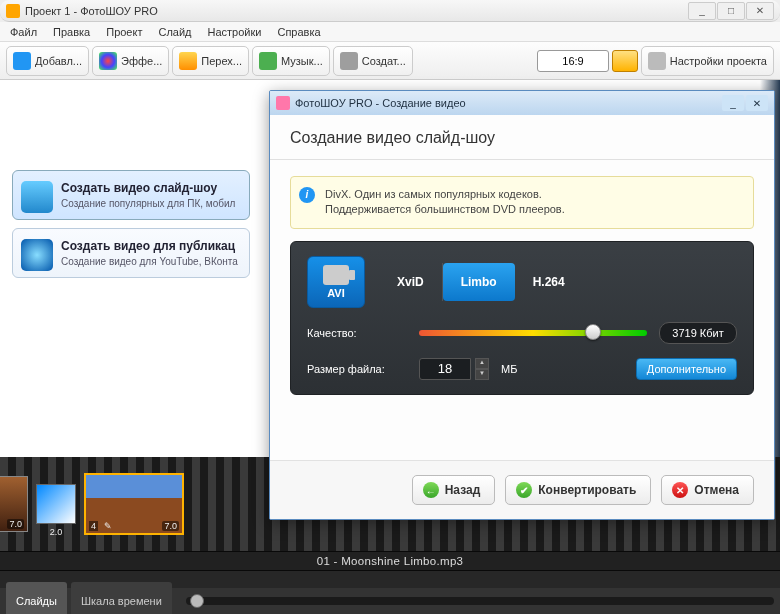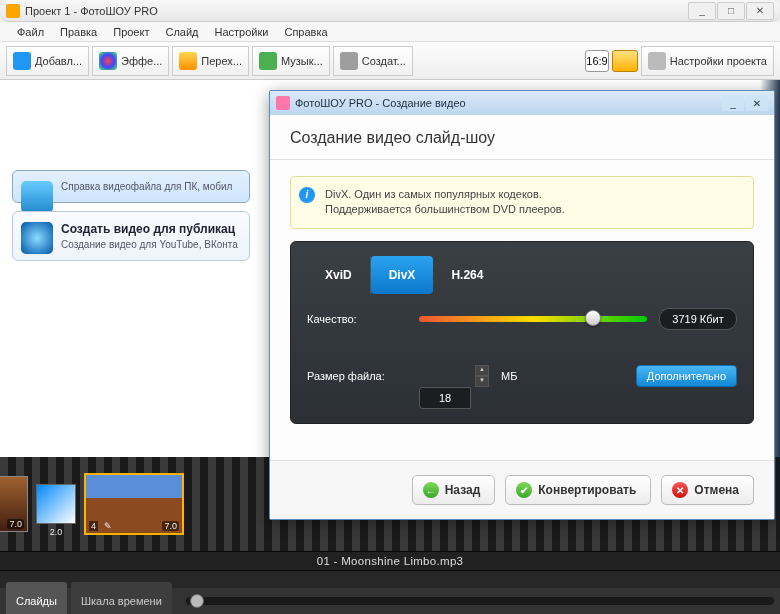--- a/index.html
+++ b/index.html
@@ -2,27 +2,27 @@
 <html><head>
 <meta charset="utf-8">
 <style>
 * { margin:0; padding:0; box-sizing:border-box; font-family:"Segoe UI",Arial,sans-serif; }
 body { width:780px; height:614px; overflow:hidden; background:#888; position:relative; }
 .main-window { width:780px; height:614px; background:#eee; display:flex; flex-direction:column; }
 .titlebar { height:22px; background:linear-gradient(#f7f7f7,#e8e8e8); display:flex; align-items:center; padding:0 6px; border-bottom:1px solid #ccc; font-size:11px;border-radius:9px; }
 .titlebar .app-icon { width:14px; height:14px; background:orange; border-radius:2px; margin-right:5px; }
 .titlebar .title { flex:1; color:#333; }
 .titlebar .win-btn { width:28px; height:18px; margin-left:1px; background:#f0f0f0; border:1px solid #ccc; display:flex; align-items:center; justify-content:center; font-size:10px; color:#555; border-radius:2px; cursor:pointer; }
-.menubar { height:20px; background:#f7f7f7; display:flex; align-items:center; padding:0 9px; border-bottom:1px solid #ddd; font-size:11px; }
+.menubar { height:20px; background:#f7f7f7; display:flex; align-items:center; padding:0 2px; border-bottom:1px solid #ddd; font-size:11px; }
 .menubar .menu-item { padding:2px 8px; cursor:pointer; color:#333; }
 .toolbar { height:38px; background:linear-gradient(#fdfdfd,#eee); display:flex; align-items:center; padding:4px 6px; border-bottom:1px solid #ccc; gap:3px; }
-.toolbar .tbtn { height:30px; display:flex; align-items:center; padding:0 6px; border:1px solid #ccc; border-radius:0; background:linear-gradient(#fff,#f0f0f0); cursor:pointer; gap:4px; font-size:11px; color:#333; }
+.toolbar .tbtn { height:30px; display:flex; align-items:center; padding:0 6px; border:1px solid #ccc; border-radius:5px; background:linear-gradient(#fff,#f0f0f0); cursor:pointer; gap:4px; font-size:11px; color:#333; }
 .toolbar .tbtn .ico { width:18px; height:18px; border-radius:3px; }
 .toolbar .spacer { flex:1; }
-.toolbar .ratio { font-size:11px; padding:4px 0; border:1px solid #999; background:#fff; border-radius:3px; }
+.toolbar .ratio { font-size:11px; padding:4px 24px; border:1px solid #999; background:#fff; border-radius:3px; }
 .toolbar .yellow-btn { width:26px; height:22px; background:linear-gradient(#ffe082,#ffb300); border:1px solid #c08000; border-radius:3px; }
 .content { flex:1; background:#fff; position:relative; overflow:hidden; }
 .side-opts { position:absolute; left:12px; top:90px; width:238px; display:flex; flex-direction:column; gap:8px; }
 .opt-card { border:1px solid #bcd; border-radius:6px; padding:10px 10px 10px 48px; background:linear-gradient(#f9fbff,#eef4fb); position:relative; cursor:pointer; }
 .opt-card.active { background:linear-gradient(#e3f0ff,#cfe5ff); border-color:#8ab; }
 .opt-card .oicon { position:absolute; left:8px; top:10px; width:32px; height:32px; border-radius:5px; }
 .opt-card .otitle { font-weight:bold; font-size:12px; color:#223; margin-bottom:3px; }
 .opt-card .odesc { font-size:10px; color:#556; white-space:nowrap; overflow:hidden; }
 .preview-panel { position:absolute; right:0; top:0; bottom:0; width:20px; background:linear-gradient(90deg,rgba(0,0,0,0),#253a52); }
 
@@ -59,21 +59,21 @@
 .codec-tabs { display:flex; }
 .codec-tab { padding:12px 18px; font-size:12px; font-weight:bold; color:#fff; cursor:pointer; border-right:1px solid rgba(255,255,255,.12);}
 .codec-tab:last-child{border-right:none;}
 .codec-tab.active { background:linear-gradient(#2aa3f0,#0c78cc); border-radius:4px; border-right:none;}
 .setting-row { display:flex; align-items:center; margin-top:14px; gap:12px; font-size:11px; }
 .setting-row .label { width:100px; }
 .slider-bar { flex:1; height:6px; background:linear-gradient(90deg,#e53 0%,#fd0 50%,#0c0 100%); border-radius:3px; position:relative; }
 .slider-bar .handle { position:absolute; top:-6px; width:16px; height:16px; background:linear-gradient(#fff,#ccc); border:1px solid #888; border-radius:50%; box-shadow:0 1px 2px rgba(0,0,0,.5); cursor:pointer; }
 .val-badge { min-width:78px; padding:4px 8px; background:#1b1e21; border:1px solid #555; border-radius:10px; text-align:center; font-size:11px; }
 .spinner { display:flex; align-items:center; gap:4px; }
-.spinner .spin-input { width:52px; height:22px; background:#1b1e21; border:1px solid #555; border-radius:3px 0 0 3px; color:#fff; text-align:center; font-size:11px;margin-top:43px; }
+.spinner .spin-input { width:52px; height:22px; background:#1b1e21; border:1px solid #555; border-radius:3px 0 0 3px; color:#fff; text-align:center; font-size:13px; }
 .spinner .spin-btns { width:14px; height:22px; display:flex; flex-direction:column; }
 .spinner .spin-btns div { flex:1; background:#444; border:1px solid #555; font-size:6px; color:#ccc; text-align:center; cursor:pointer; }
 .link-btn { margin-left:auto; padding:4px 10px; background:linear-gradient(#49b8f4,#1387d6); border:1px solid #0c6db0; border-radius:4px; font-size:11px; color:#fff; cursor:pointer; }
 .dlg-actions { margin-top:auto; padding:14px 20px; display:flex; gap:10px; justify-content:flex-end; border-top:1px solid #e2e2e2; background:#f7f7f7; }
 .dlg-btn { padding:6px 14px 6px 10px; border:1px solid #bbb; border-radius:5px; background:linear-gradient(#fff,#ececec); font-size:12px; display:flex; align-items:center; gap:6px; cursor:pointer; font-weight:bold; color:#333; }
 .dlg-btn .bic { width:16px; height:16px; border-radius:50%; display:flex; align-items:center; justify-content:center; color:#fff; font-size:10px; font-weight:bold; }
 .bic.back{background:linear-gradient(#7ed957,#3aa62a);} .bic.go{background:linear-gradient(#7ed957,#3aa62a);} .bic.cancel{background:linear-gradient(#f55,#c11);}
 </style>
 </head>
 <body>
@@ -120,21 +120,22 @@
     <div class="yellow-btn"></div>
     <div class="tbtn">
         <div class="ico" style="background:#bbb"></div>
         <span>Настройки проекта</span>
       </div>
   </div>
   <div class="content">
     <div class="side-opts">
       <div class="opt-card active">
         <div class="oicon" style="background:linear-gradient(#6cf,#28c)"></div>
-        <div class="odesc">Справка видеофайла для ПК, мобил</div>
+        <div class="otitle">Создать видео слайд-шоу</div>
+        <div class="odesc">Создание популярных для ПК, мобил</div>
       </div>
       <div class="opt-card">
         <div class="oicon" style="background:radial-gradient(#8df,#05a)"></div>
         <div class="otitle">Создать видео для публикац</div>
         <div class="odesc">Создание видео для YouTube, ВКонта</div>
       </div>
     </div>
     <div class="preview-panel"></div>
 
     <div class="timeline">
@@ -173,23 +174,27 @@
   </div>
   <div class="dlg-head">Создание видео слайд-шоу</div>
   <div class="dlg-sep"></div>
   <div class="info-box">
     <div class="iico">i</div>
     <div>DivX. Один из самых популярных кодеков.</div>
     <div>Поддерживается большинством DVD плееров.</div>
   </div>
   <div class="dark-panel">
     <div class="codec-row">
+      <div class="format-chip">
+        <div class="cam"></div>
+        <span>AVI</span>
+      </div>
       <div class="codec-tabs">
         <div class="codec-tab">XviD</div>
-        <div class="codec-tab active">DivX</div>
+        <div class="codec-tab active">Limbo</div>
         <div class="codec-tab">H.264</div>
       </div>
     </div>
     <div class="setting-row">
       <div class="label">Качество:</div>
       <div class="slider-bar">
           <div class="handle" style="left:73%"></div>
         </div>
       <div class="val-badge">3719 Кбит</div>
     </div>

